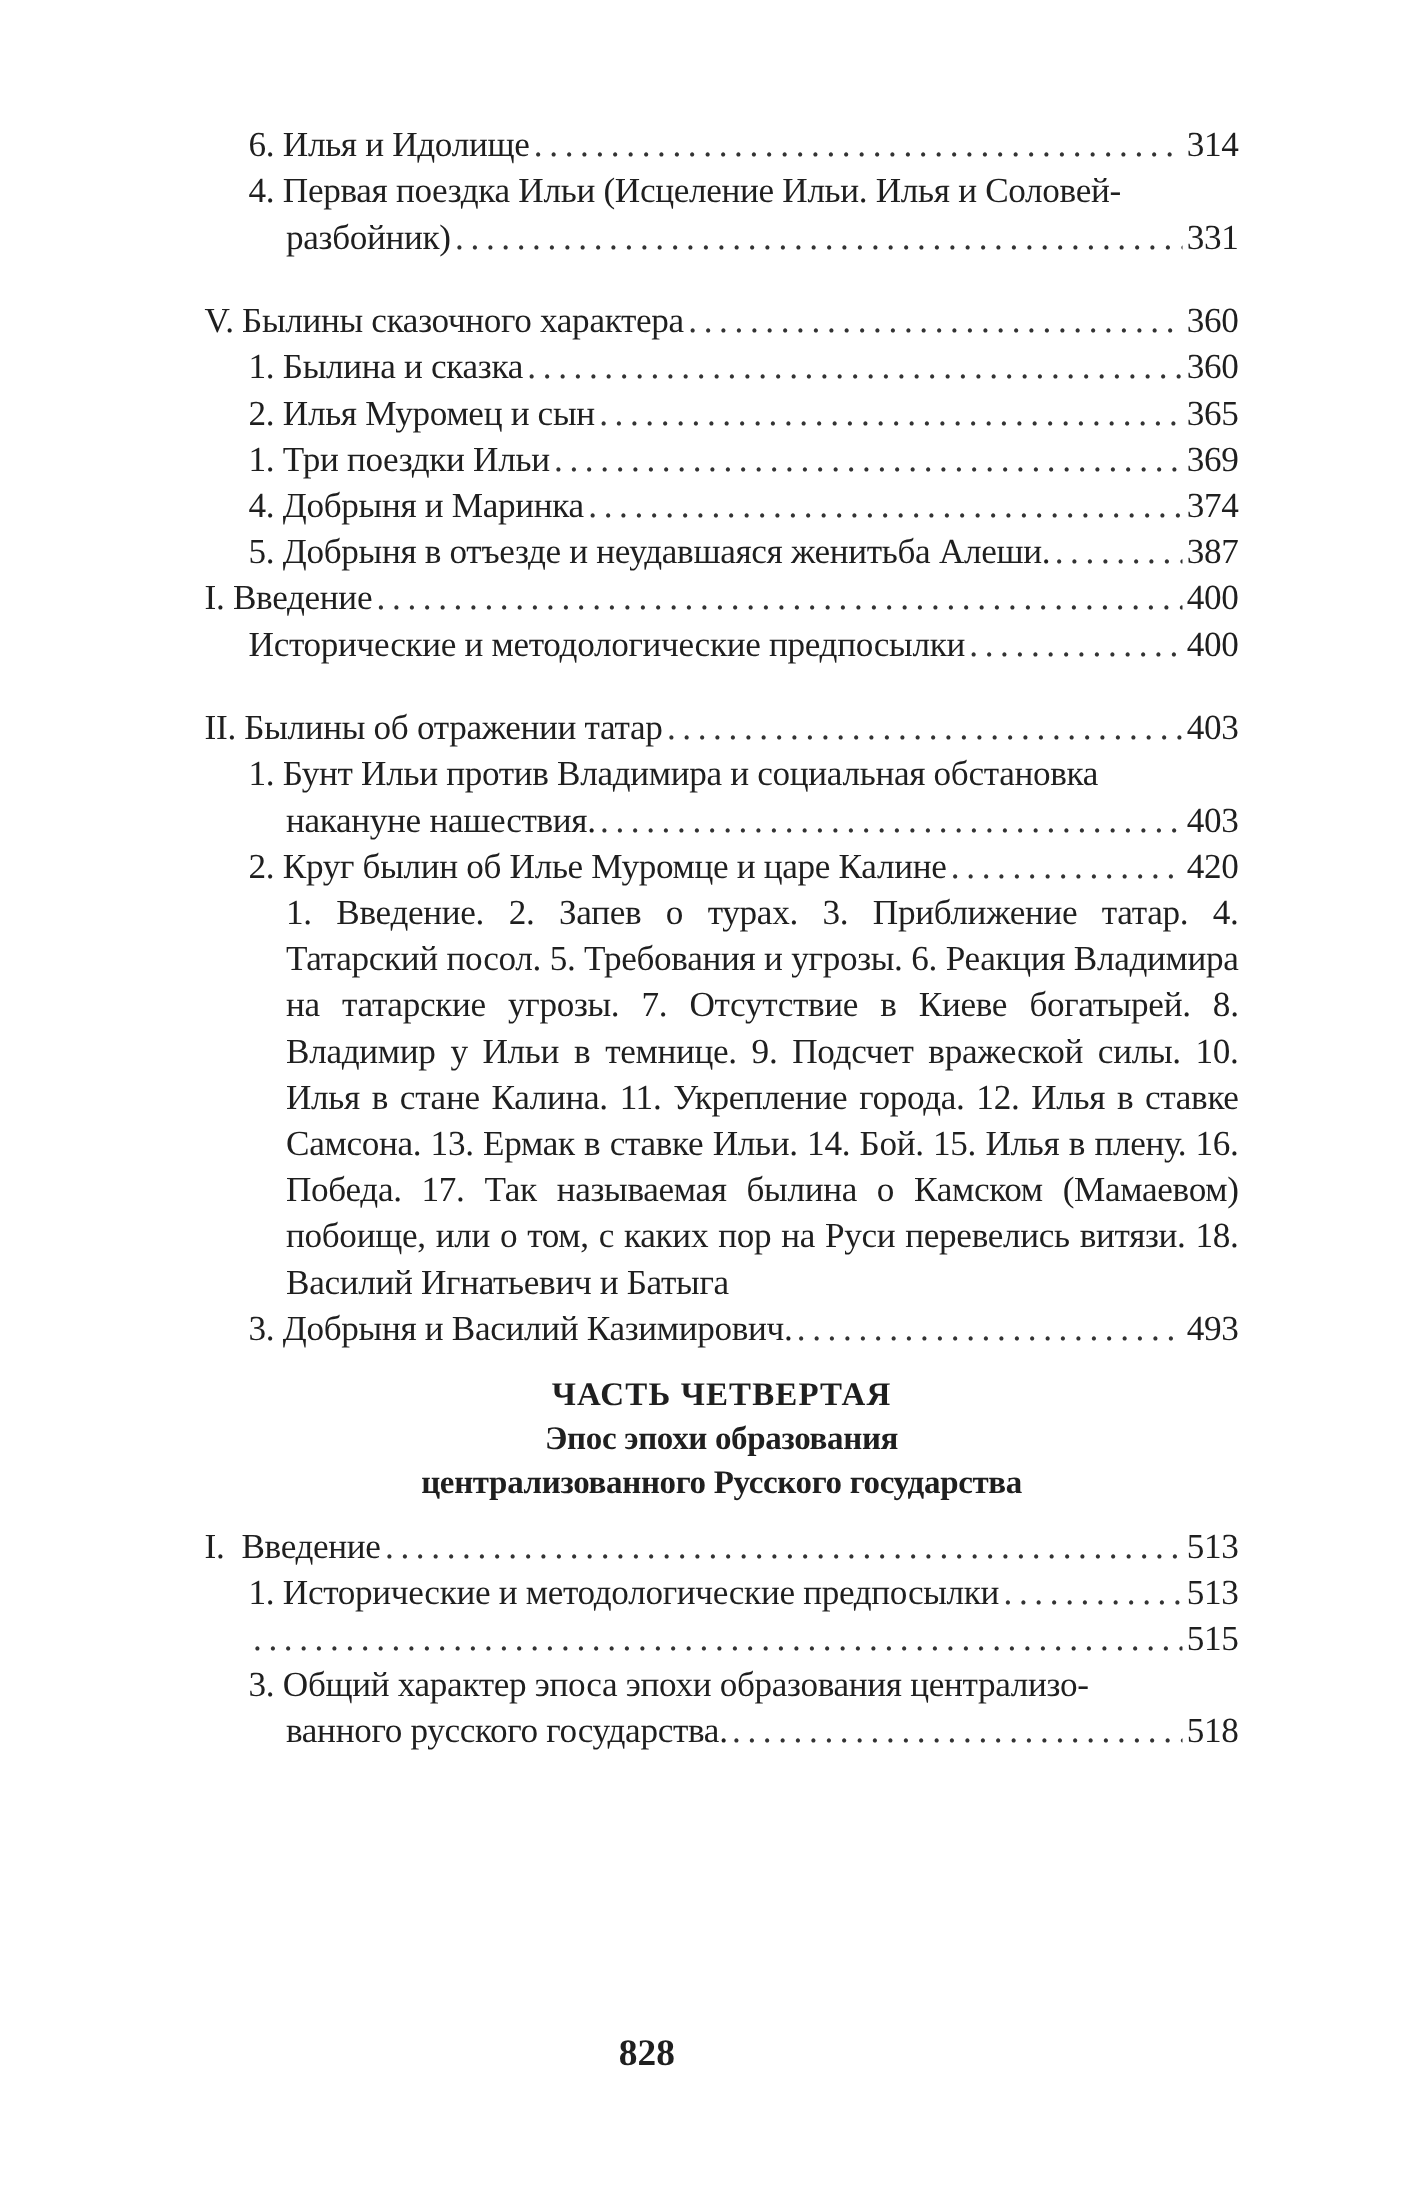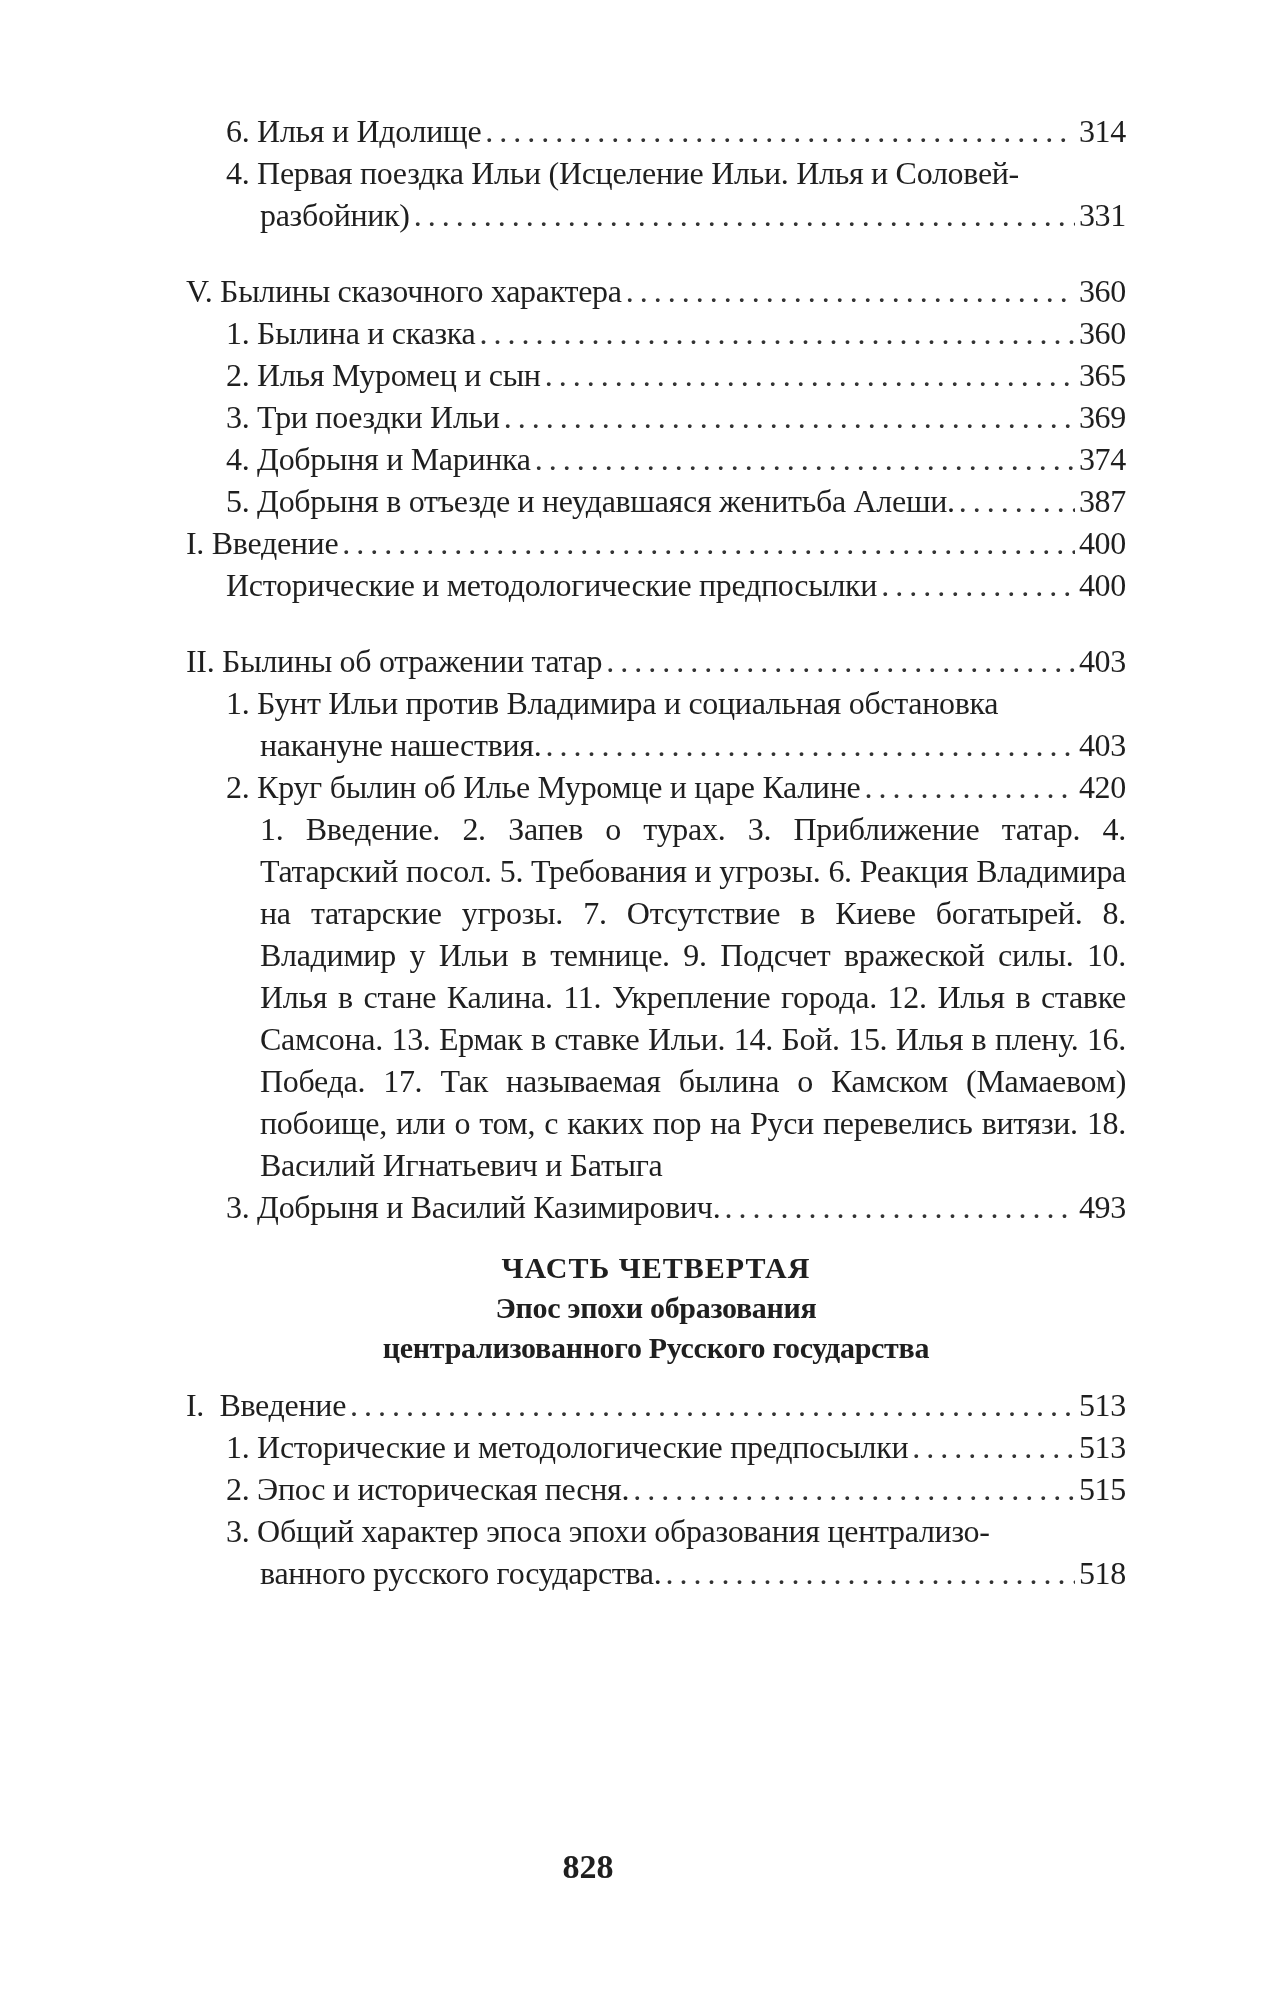--- a/index.html
+++ b/index.html
@@ -75,21 +75,21 @@
     <span class="t">1. Былина и сказка</span>
     <span class="dots"></span>
     <span class="pg">360</span>
   </div>
   <div class="row l2">
     <span class="t">2. Илья Муромец и сын</span>
     <span class="dots"></span>
     <span class="pg">365</span>
   </div>
   <div class="row l2">
-    <span class="t">3. Три поездки Ильи</span>
+    <span class="t">1. Три поездки Ильи</span>
     <span class="dots"></span>
     <span class="pg">369</span>
   </div>
   <div class="row l2">
     <span class="t">4. Добрыня и Маринка</span>
     <span class="dots"></span>
     <span class="pg">374</span>
   </div>
   <div class="row l2">
     <span class="t">5. Добрыня в отъезде и неудавшаяся женитьба Алеши.</span>
@@ -150,21 +150,20 @@
     <span class="t" style="white-space:pre">I.  Введение</span>
     <span class="dots"></span>
     <span class="pg">513</span>
   </div>
   <div class="row l2">
     <span class="t">1. Исторические и методологические предпосылки</span>
     <span class="dots"></span>
     <span class="pg">513</span>
   </div>
   <div class="row l2">
-    <span class="t">2. Эпос и историческая песня.</span>
     <span class="dots"></span>
     <span class="pg">515</span>
   </div>
   <div class="l2">
     <div>3. Общий характер эпоса эпохи образования централизо-</div>
     <div class="row" style="padding-left:34px;">
       <span class="t">ванного русского государства.</span>
       <span class="dots"></span>
       <span class="pg">518</span>
     </div>

